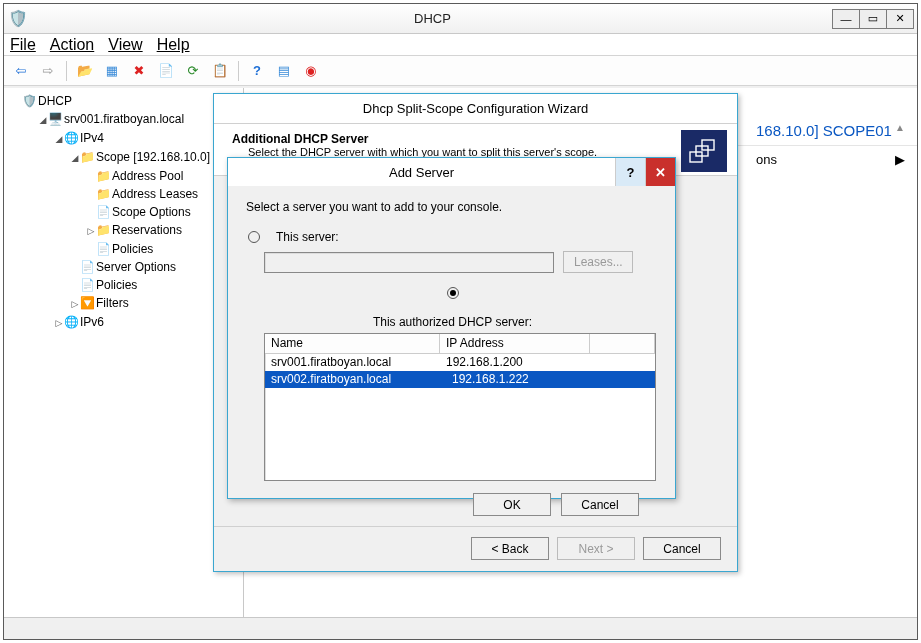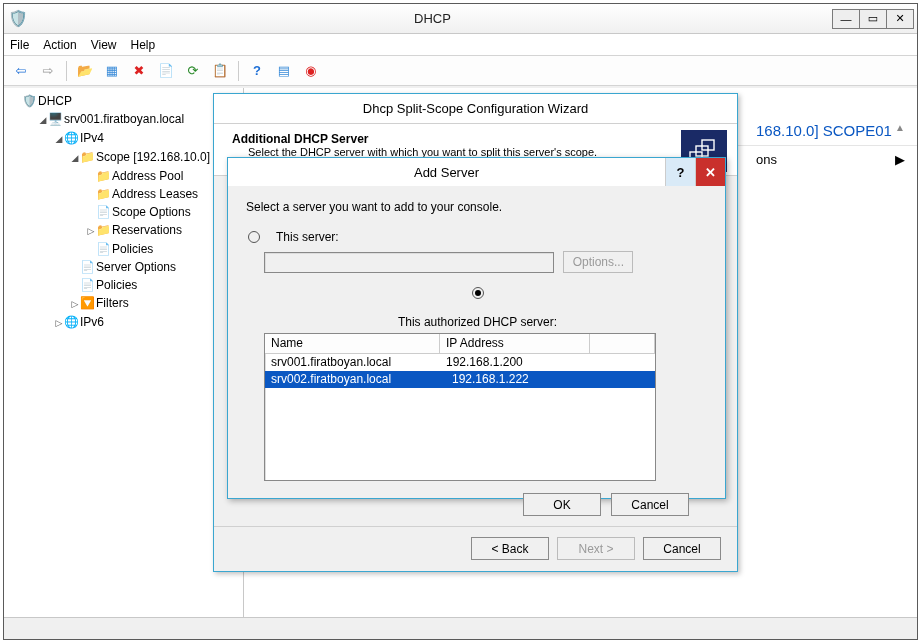--- a/index.html
+++ b/index.html
@@ -5,21 +5,21 @@
   * { box-sizing: border-box; font-family: "Segoe UI", Tahoma, sans-serif; }
   body { margin:0; background:#fff; width:921px; height:643px; overflow:hidden; position:relative; }
 
   
   .win { position:absolute; left:3px; top:3px; width:915px; height:637px; border:1px solid #5a5a5a; background:#f0f0f0; }
   .titlebar { height:30px; background:linear-gradient(#fff,#f0f0f0); border-bottom:1px solid #c8c8c8; display:flex; align-items:center; }
   .titlebar .ticon { width:28px; text-align:center; }
   .titlebar .ttitle { flex:1; text-align:center; font-size:13px; color:#222; }
   .winbtns { display:flex; align-items:stretch; height:20px; margin-right:3px; }
   .winbtn { width:28px; border:1px solid #7a7a7a; background:#eee; display:flex; align-items:center; justify-content:center; font-size:11px; margin-left:-1px; cursor:default; }
-  .menubar { height:22px; background:#fff; border-bottom:1px solid #d4d4d4; display:flex; align-items:center; padding:4px 6px; font-size:12px; gap:14px; }
+  .menubar { height:22px; background:#fff; border-bottom:1px solid #d4d4d4; display:flex; align-items:center; padding:4px 6px; font-size:16px; gap:14px;text-decoration:underline; }
   .toolbar { height:30px; background:#fdfdfd; border-bottom:1px solid #d4d4d4; display:flex; align-items:center; padding:0 6px; gap:5px; }
   .tb-sep { width:1px; height:20px; background:#ccc; margin:0 2px; }
   .tb-btn { width:22px; height:22px; display:flex; align-items:center; justify-content:center; font-size:13px; border:1px solid transparent; }
 
   .client { position:absolute; left:0; right:0; top:84px; bottom:22px; background:#fff; display:flex; }
   .tree-pane { width:240px; border-right:1px solid #c8c8c8; padding:4px 2px; font-size:12px; overflow:hidden; }
   .tree ul { list-style:none; margin:0; padding-left:16px; }
   .tree li { line-height:18px; white-space:nowrap; }
   .tw { display:inline-block; width:10px; text-align:center; color:#555; font-size:9px; }
   .nic { display:inline-block; width:16px; text-align:center; }
@@ -36,21 +36,21 @@
   .wiz-head .h1 { font-size:12px; font-weight:bold; }
   .wiz-head .h2 { font-size:11px; margin-left:16px; }
   .wiz-logo { position:absolute; right:10px; top:6px; width:46px; height:42px; background:#1a2a66; display:flex; align-items:center; justify-content:center; }
   .wiz-logo svg { stroke:#fff; fill:none; }
   .wiz-body { position:relative; height:350px; }
   .wiz-foot { height:44px; border-top:1px solid #d0d0d0; display:flex; align-items:center; justify-content:flex-end; padding-right:16px; gap:8px; }
   .btn { min-width:78px; height:23px; font-size:12px; background:#f0f0f0; border:1px solid #8a8a8a; cursor:default; }
   .btn.disabled { color:#9a9a9a; border-color:#bbb; }
 
   
-  .addsrv { position:absolute; left:227px; top:157px; width:499px; height:342px; border:1px solid #3aa6d0; background:#f0f0f0; box-shadow:2px 2px 6px rgba(0,0,0,0.3); }
+  .addsrv { position:absolute; left:227px; top:157px; width:449px; height:342px; border:1px solid #3aa6d0; background:#f0f0f0; box-shadow:2px 2px 6px rgba(0,0,0,0.3); }
   .as-title { height:28px; display:flex; align-items:stretch; }
   .as-title .t { flex:1; display:flex; align-items:center; justify-content:center; font-size:13px; background:#fff; }
   .as-title .hb { width:30px; display:flex; align-items:center; justify-content:center; font-size:13px; border-left:1px solid #ccc; }
   .as-title .help { background:#d9eaf7; font-weight:bold; }
   .as-title .close { background:#c9302c; color:#fff; font-weight:bold; }
   .as-body { padding:14px 18px 10px 18px; font-size:12px; }
   .as-body .prompt { }
   .radio-row { display:flex; align-items:center; gap:16px; margin:16px 0 4px 2px; }
   .radio { width:12px; height:12px; border:1px solid #555; border-radius:50%; display:inline-flex; align-items:center; justify-content:center; }
   .radio.sel::after { content:""; width:6px; height:6px; background:#000; border-radius:50%; }
@@ -190,21 +190,21 @@
   </div>
   <div class="as-body">
     <div class="prompt">Select a server you want to add to your console.</div>
 
     <div class="radio-row">
       <span class="radio"></span>
       <span>This server:</span>
     </div>
     <div>
       <span class="txtbox disabled"></span>
-      <button class="browse">Options...</button>
+      <button class="browse">Leases...</button>
     </div>
 
     <div class="radio-row" style="margin-top:10px;flex-direction:column;">
       <span class="radio sel"></span>
       <span>This authorized DHCP server:</span>
     </div>
 
     <div class="listview">
       <div class="lv-head">
         <div class="col-name">Name</div>

